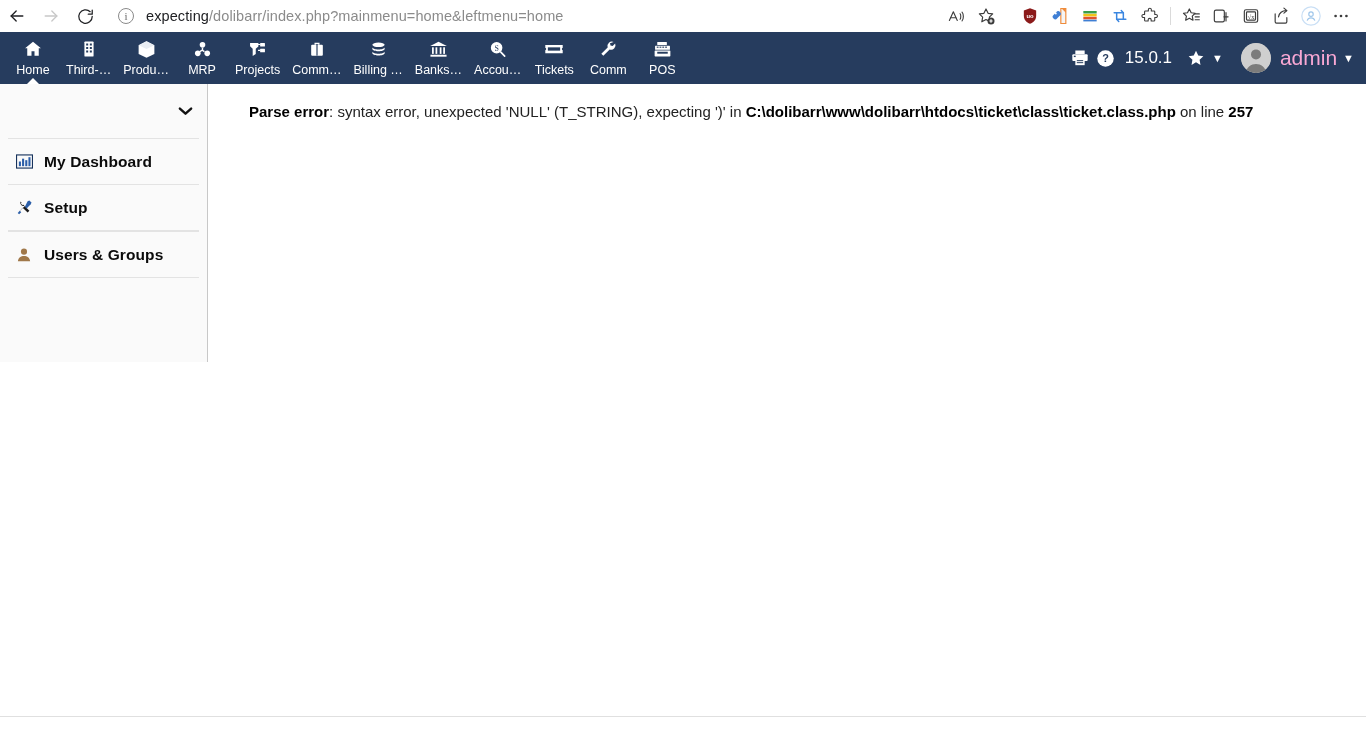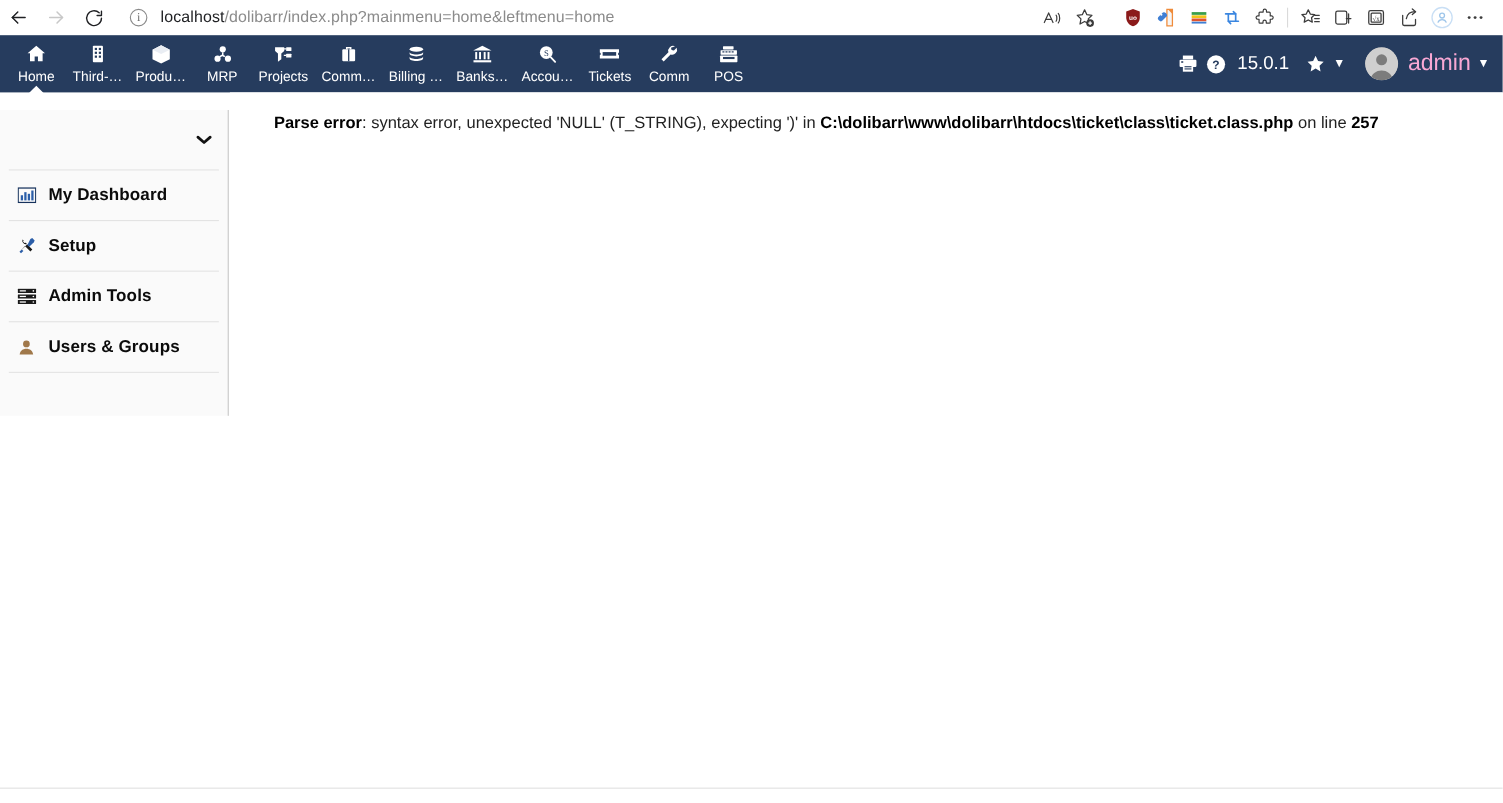--- a/index.html
+++ b/index.html
@@ -120,21 +120,21 @@
     background: #b9b9b9;
     display: flex; align-items: flex-end; justify-content: center;
     overflow: hidden; flex: none;
   }
   .tm-username {
     color: #f9a8d4; font-size: 21px; margin-left: 9px; white-space: nowrap;
   }
 
   
   .sidebar {
-    position: absolute; top: 100px; left: 0;
+    position: absolute; top: 84px; left: 0;
     width: 208px; height: 278px;
     background: #fafafa;
     border-right: 1px solid #c8c8c8;
     padding: 0;
   }
   .sb-topbox {
     height: 54px;
     display: flex; align-items: center; justify-content: flex-end;
     padding-right: 14px;
   }
@@ -198,21 +198,21 @@
 
   <div class="nav-btn" title="Refresh">
     <svg width="19" height="19" viewBox="0 0 24 24" fill="none" stroke="currentColor" stroke-width="1.6" stroke-linecap="round" stroke-linejoin="round">
       <path d="M20.5 12a8.5 8.5 0 1 1-2.6-6.1"></path>
       <path d="M20.5 4v5h-5"></path>
     </svg>
   </div>
 
   <div class="omnibox">
     <div class="omni-info">i</div>
-    <div class="omni-url"><span class="host">localhost</span><span>/dolibarr/index.php?mainmenu=home&amp;leftmenu=home</span></div>
+    <div class="omni-url"><span class="host">expecting</span><span>/dolibarr/index.php?mainmenu=home&amp;leftmenu=home</span></div>
   </div>
 
   <div class="chrome-right">
     <div class="cr-icon">
       <svg width="19" height="19" viewBox="0 0 24 24" fill="none" stroke="currentColor" stroke-width="1.4" stroke-linecap="round" stroke-linejoin="round">
         <path d="M3 17L8 6l5 11"></path>
           <path d="M4.8 13.5h6.4"></path>
         <path d="M16.5 8.5c1.2 1.2 1.2 5.8 0 7"></path>
         <path d="M19 6.5c2.2 2.2 2.2 9 0 11"></path>
       </svg>
@@ -531,36 +531,20 @@
       <svg width="17" height="17" viewBox="0 0 24 24">
         <path d="M3 19.4l9.4-9.4-2-2-1.6.4-2-2 1.1-1.1-1.6-1.6a4.6 4.6 0 0 0 5.6 6l7 7-2.5 2.5-7-7" fill="#1a1a1a"></path>
         <path d="M16.4 3.1l2.4-1.1 3.1 3.1-1.1 2.4-5.8 5.8-2.4-2.4z" fill="#2b5ea8"></path>
         <path d="M5.4 16.6l-3 3 2 2 3-3z" fill="#2b5ea8"></path>
       </svg>
     </span>
     <span class="sb-label">Setup</span>
   </a>
   <div class="sb-divider"></div>
 
-  <a class="sb-item">
-    <span class="sb-ico">
-      <svg width="17" height="15" viewBox="0 0 18 16">
-        <rect x="0" y="0.6" width="18" height="4" rx="0.5" fill="#1a1a1a"></rect>
-        <rect x="0" y="6" width="18" height="4" rx="0.5" fill="#1a1a1a"></rect>
-        <rect x="0" y="11.4" width="18" height="4" rx="0.5" fill="#1a1a1a"></rect>
-        <circle cx="15.2" cy="2.6" r="0.8" fill="#ffffff"></circle>
-        <circle cx="15.2" cy="8" r="0.8" fill="#ffffff"></circle>
-        <circle cx="15.2" cy="13.4" r="0.8" fill="#ffffff"></circle>
-        <rect x="2" y="2" width="6" height="1.2" fill="#ffffff"></rect>
-        <rect x="2" y="7.4" width="6" height="1.2" fill="#ffffff"></rect>
-        <rect x="2" y="12.8" width="6" height="1.2" fill="#ffffff"></rect>
-      </svg>
-    </span>
-    <span class="sb-label">Admin Tools</span>
-  </a>
   <div class="sb-divider"></div>
 
   <a class="sb-item">
     <span class="sb-ico">
       <svg width="16" height="16" viewBox="0 0 24 24" fill="#a0784a">
         <circle cx="12" cy="7" r="4.6"></circle>
         <path d="M2.8 21.5c.6-5.2 4.4-8 9.2-8s8.6 2.8 9.2 8z"></path>
       </svg>
     </span>
     <span class="sb-label">Users &amp; Groups</span>

